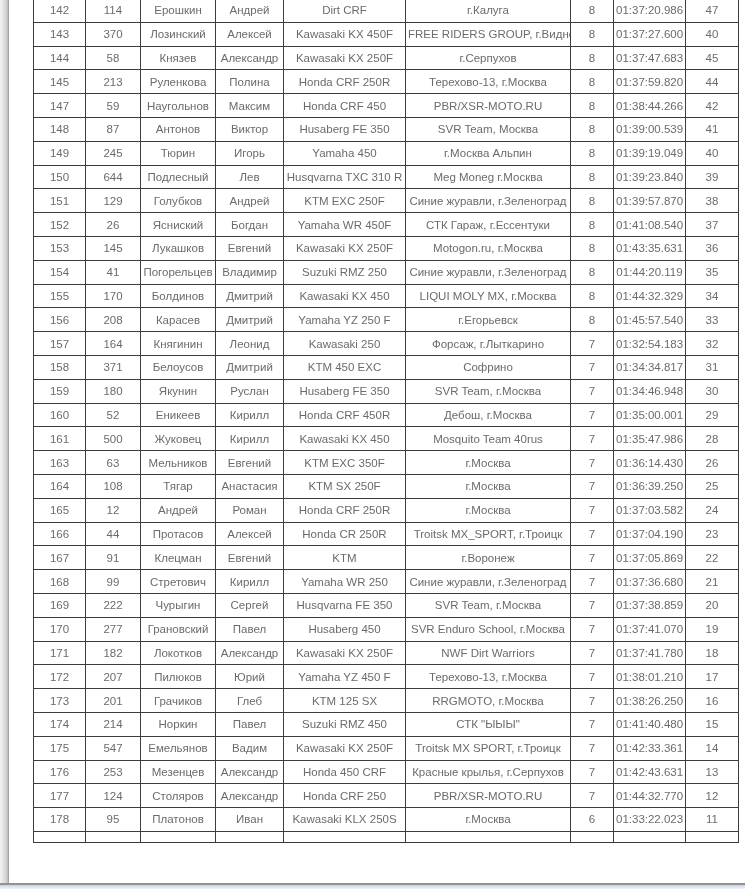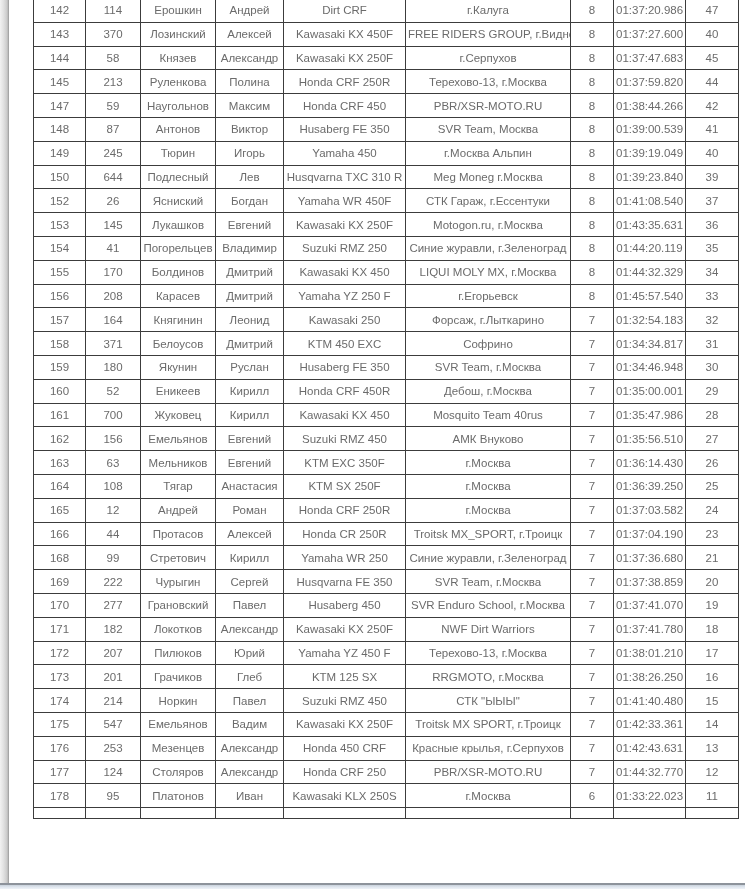--- a/index.html
+++ b/index.html
@@ -166,20 +166,31 @@
           <td>644</td>
           <td>Подлесный</td>
           <td>Лев</td>
           <td>Husqvarna TXC 310 R</td>
           <td>Meg Moneg г.Москва</td>
           <td>8</td>
           <td>01:39:23.840</td>
           <td>39</td>
         </tr>
         <tr>
+          <td>151</td>
+          <td>129</td>
+          <td>Голубков</td>
+          <td>Андрей</td>
+          <td>KTM EXC 250F</td>
+          <td>Синие журавли, г.Зеленоград</td>
+          <td>8</td>
+          <td>01:39:57.870</td>
+          <td>38</td>
+        </tr>
+        <tr>
           <td>152</td>
           <td>26</td>
           <td>Ясниский</td>
           <td>Богдан</td>
           <td>Yamaha WR 450F</td>
           <td>СТК Гараж, г.Ессентуки</td>
           <td>8</td>
           <td>01:41:08.540</td>
           <td>37</td>
         </tr>
@@ -266,39 +277,28 @@
           <td>Еникеев</td>
           <td>Кирилл</td>
           <td>Honda CRF 450R</td>
           <td>Дебош, г.Москва</td>
           <td>7</td>
           <td>01:35:00.001</td>
           <td>29</td>
         </tr>
         <tr>
           <td>161</td>
-          <td>700</td>
+          <td>500</td>
           <td>Жуковец</td>
           <td>Кирилл</td>
           <td>Kawasaki KX 450</td>
           <td>Mosquito Team 40rus</td>
           <td>7</td>
           <td>01:35:47.986</td>
           <td>28</td>
-        </tr>
-        <tr>
-          <td>162</td>
-          <td>156</td>
-          <td>Емельянов</td>
-          <td>Евгений</td>
-          <td>Suzuki RMZ 450</td>
-          <td>АМК Внуково</td>
-          <td>7</td>
-          <td>01:35:56.510</td>
-          <td>27</td>
         </tr>
         <tr>
           <td>163</td>
           <td>63</td>
           <td>Мельников</td>
           <td>Евгений</td>
           <td>KTM EXC 350F</td>
           <td>г.Москва</td>
           <td>7</td>
           <td>01:36:14.430</td>
@@ -329,20 +329,31 @@
         <tr>
           <td>166</td>
           <td>44</td>
           <td>Протасов</td>
           <td>Алексей</td>
           <td>Honda CR 250R</td>
           <td>Troitsk MX_SPORT, г.Троицк</td>
           <td>7</td>
           <td>01:37:04.190</td>
           <td>23</td>
+        </tr>
+        <tr>
+          <td>167</td>
+          <td>91</td>
+          <td>Клецман</td>
+          <td>Евгений</td>
+          <td>KTM</td>
+          <td>г.Воронеж</td>
+          <td>7</td>
+          <td>01:37:05.869</td>
+          <td>22</td>
         </tr>
         <tr>
           <td>168</td>
           <td>99</td>
           <td>Стретович</td>
           <td>Кирилл</td>
           <td>Yamaha WR 250</td>
           <td>Синие журавли, г.Зеленоград</td>
           <td>7</td>
           <td>01:37:36.680</td>

